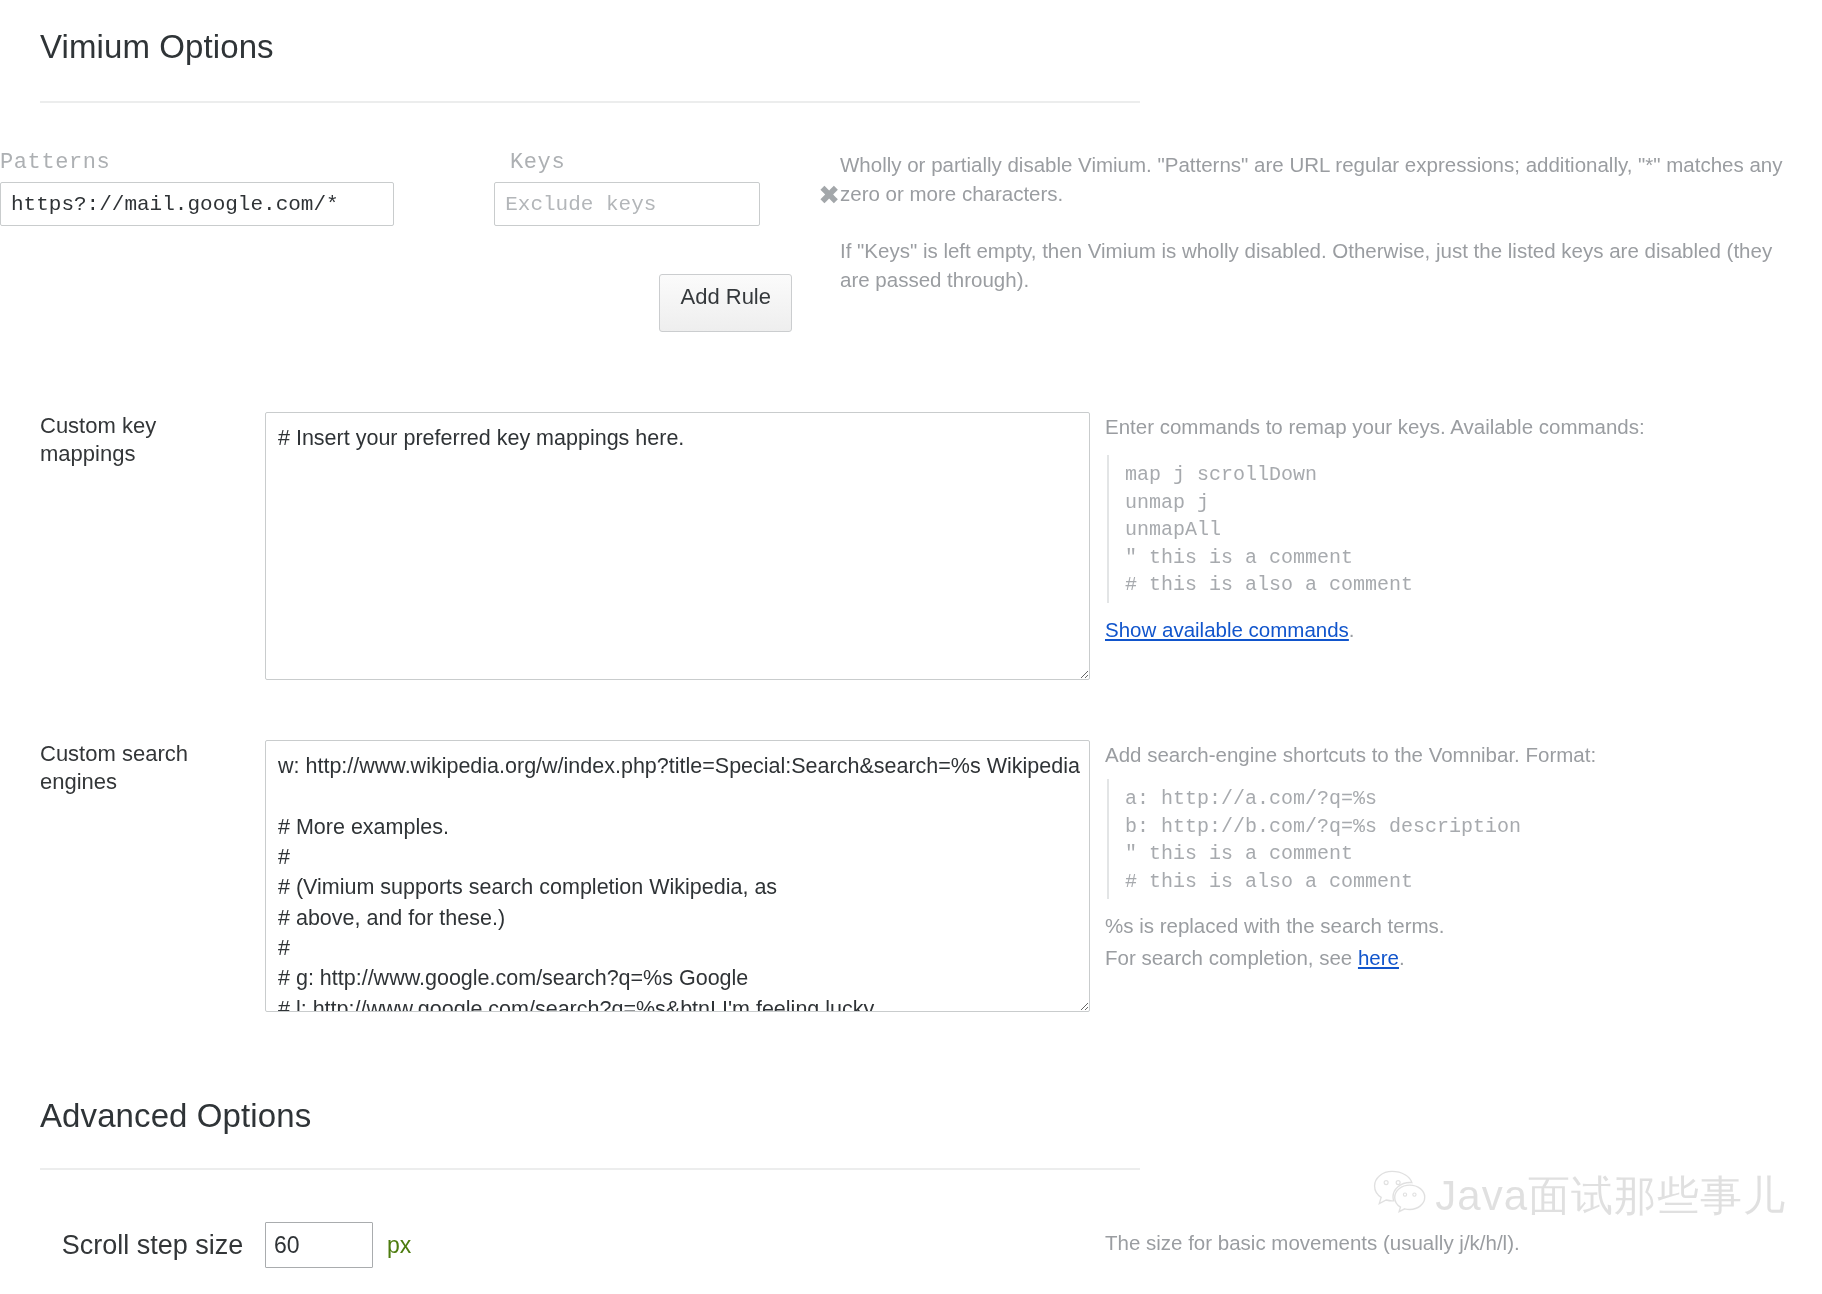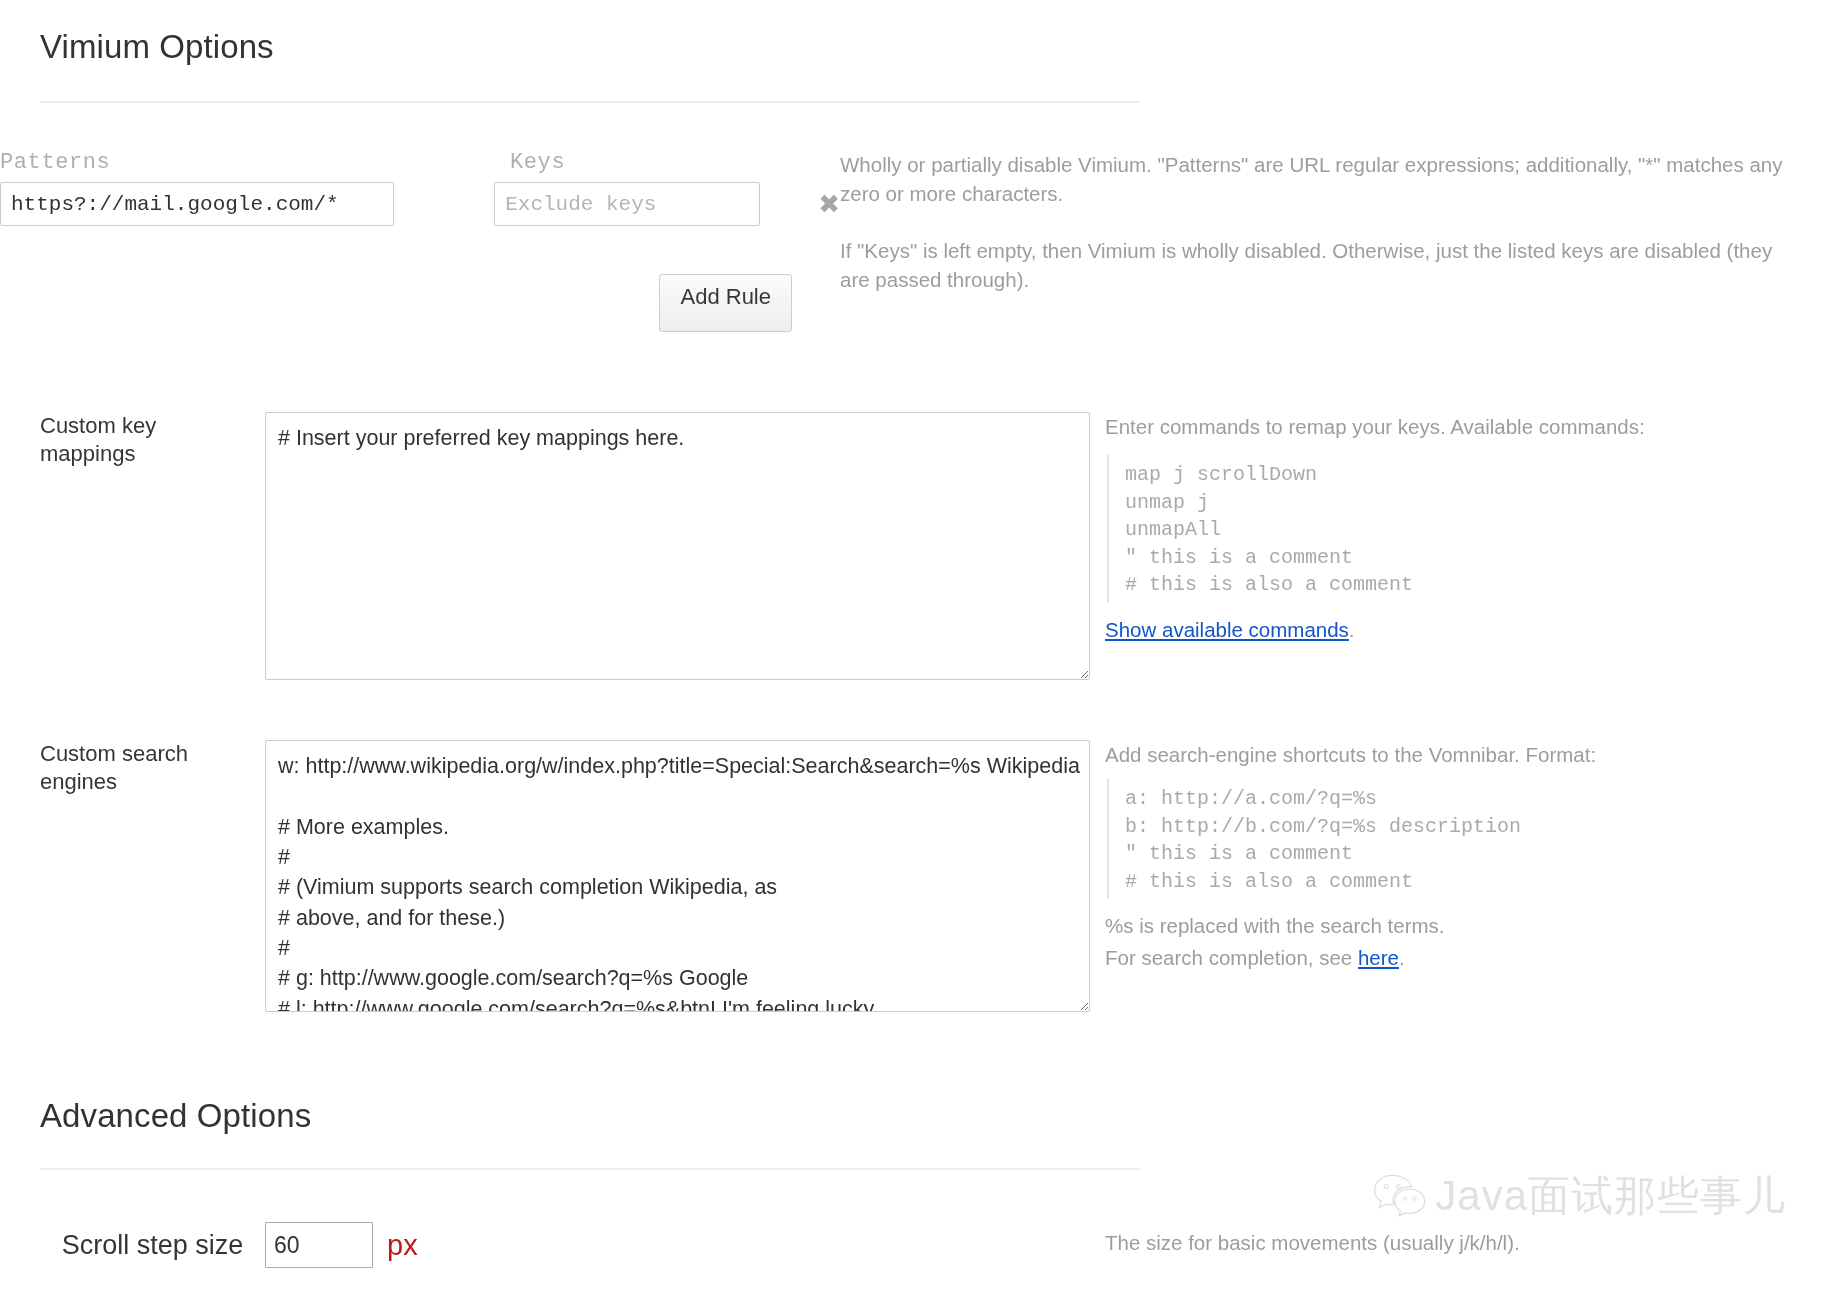--- a/index.html
+++ b/index.html
@@ -69,21 +69,20 @@
     font-family: "Liberation Mono", "DejaVu Sans Mono", monospace;
   }
   .col-head {
     font-size: 22px;
     color: #adb0b3;
     letter-spacing: 0.6px;
     margin-bottom: 7px;
   }
   .rule-line {
     display: flex;
-    align-items: center;
     gap: 40px;
   }
   input.pattern-input {
     width: 490px;
     height: 44px;
     font-size: 21px;
     padding: 2px 8px 2px 10px;
     border: 1px solid #c9cccd;
     border-radius: 2px;
     color: #2f3336;
@@ -179,32 +178,32 @@
     padding: 2px 6px 2px 8px;
     border: 1px solid #a9acae;
     border-radius: 1px;
     color: #2f3336;
     background: #fff;
     outline: none;
     font-family: "Liberation Sans", sans-serif;
   }
   .unit {
     margin-left: 14px;
-    font-size: 29px;
-    color: #b91c1c;
+    font-size: 23px;
+    color: #4d7c0f;
     text-align: center;
   }
 
   
   .watermark {
     position: absolute;
     right: 36px;
     bottom: 70px;
     display: flex;
-    align-items: center;
+    align-items: flex-start;
     gap: 8px;
     opacity: 0.30;
     pointer-events: none;
     color: #9b9b9b;
     font-size: 42px;
     letter-spacing: 1px;
     white-space: nowrap;
   }
   .wm-icon { width: 56px; height: 48px; }
 </style>

